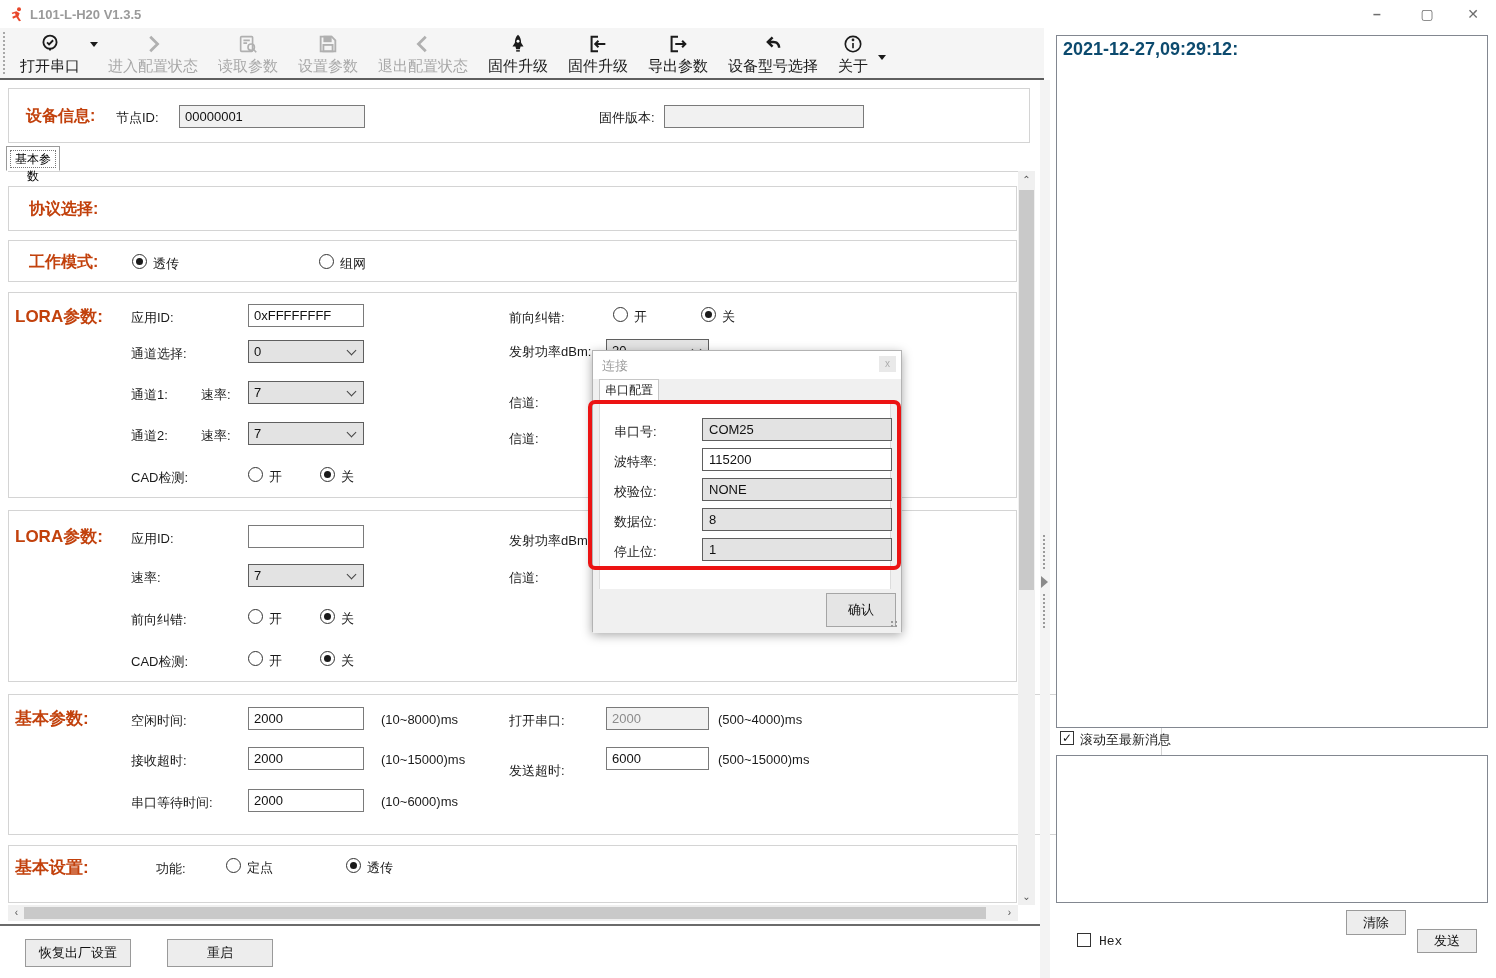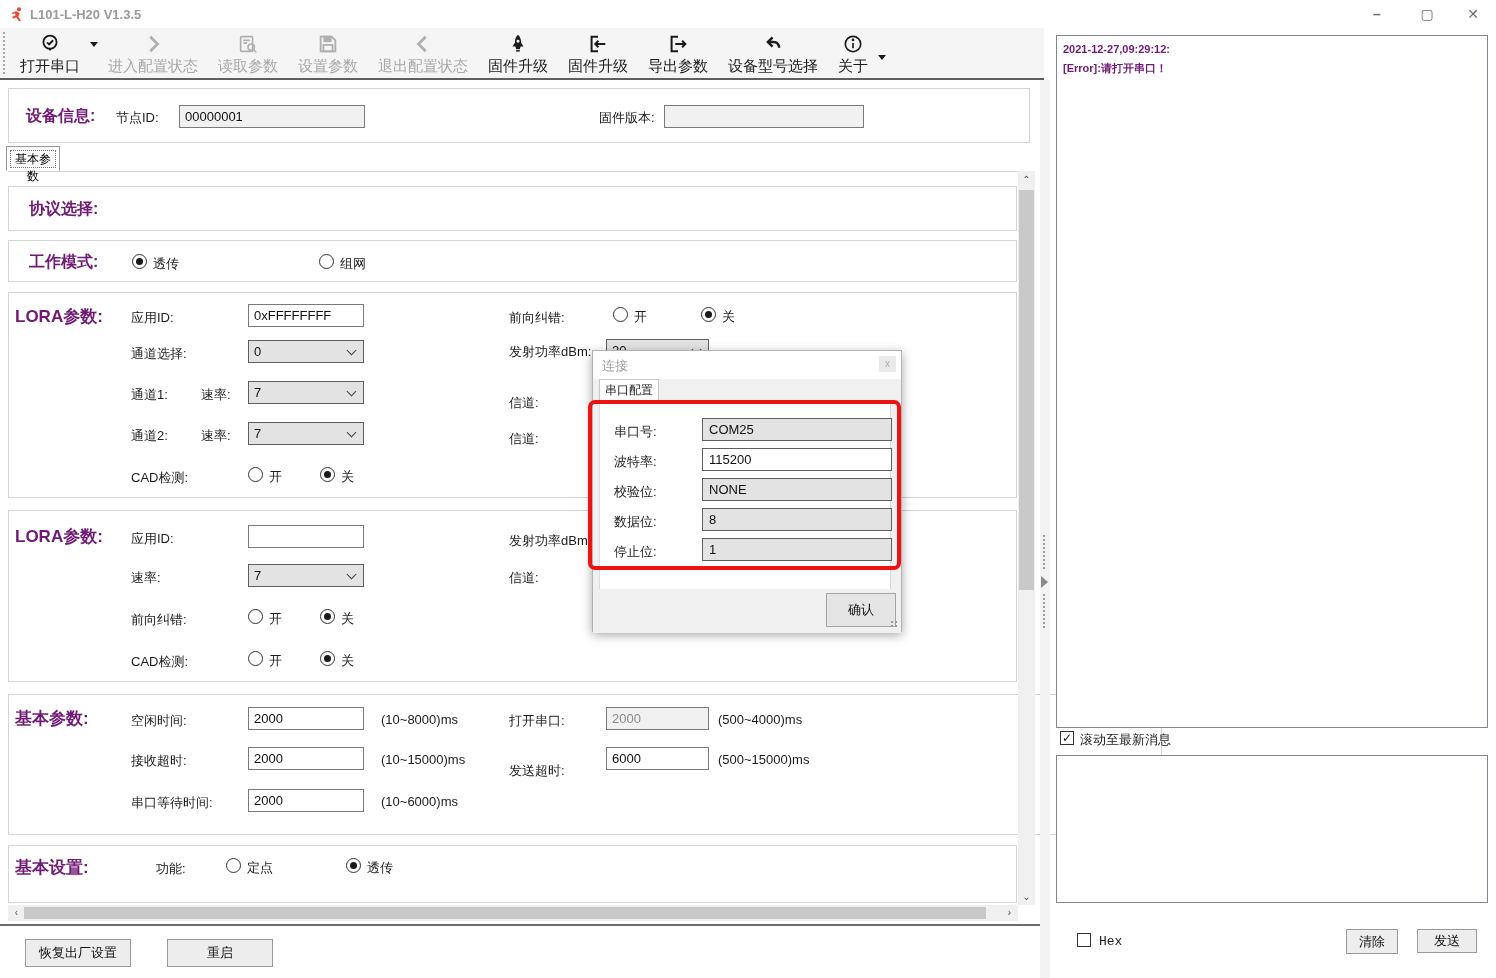--- a/index.html
+++ b/index.html
@@ -14,21 +14,21 @@
   #toolbar-grip { position:absolute; left:3px; top:4px; height:42px; border-left:2px dotted #a8a8a8; }
   .tb-item { display:flex; flex-direction:column; align-items:center; justify-content:flex-start; padding:3px 10px 0 10px; font-size:15px; color:#1b1b1b; white-space:nowrap; }
   .tb-item .ticon { height:26px; display:flex; align-items:center; }
   .tb-item.disabled { color:#a8a8a8; }
   .tb-item.disabled svg * { stroke:#b0b0b0 !important; fill-opacity:1; }
   .tb-item.disabled svg .f { fill:#b0b0b0 !important; }
   .tb-caret { align-self:flex-start; margin-top:14px; width:0; height:0; border-left:4px solid transparent; border-right:4px solid transparent; border-top:5px solid #1b1b1b; }
   .tb-caret.low { margin-top:27px; }
   
   .lbl { position:absolute; font-size:13px; color:#1b1b1b; white-space:nowrap; }
-  .lbl-bold { position:absolute; font-size:16px; font-weight:bold; color:#701a75; white-space:nowrap; }
+  .lbl-bold { position:absolute; font-size:16px; font-weight:bold; color:#c2410c; white-space:nowrap; }
   .tbox { position:absolute; height:23px; border:1px solid #7a7a7a; background:#fff; font-size:13px; color:#111; padding:3px 5px; }
   .tbox.dis { background:#f1f1f1; }
   .tbox.gtext { color:#8b8b8b; }
   .combo { position:absolute; height:23px; border:1px solid #5f5f5f; background:#e3e3e3; font-size:13px; color:#111; padding:3px 5px; }
   .combo.white { background:#a16207; border-color:#6a6a6a;margin-top:48px; }
   .combo .chev, .sel-chev { position:absolute; right:8px; top:6px; width:7px; height:7px; border-right:1.6px solid #444; border-bottom:1.6px solid #444; transform:rotate(45deg); }
   .radio { position:absolute; width:15px; height:15px; border:1px solid #333; border-radius:50%; background:#fff; }
   .radio.checked::after { content:''; position:absolute; left:3px; top:3px; width:7px; height:7px; border-radius:50%; background:#1a1a1a; }
   .rlabel { position:absolute; font-size:13px; color:#1b1b1b; }
   .secbox { position:absolute; border:1px solid #d4d4d4; background:#fff; }
@@ -39,21 +39,21 @@
   #vscroll { position:absolute; left:1018px; top:171px; width:17px; height:734px; background:#f0f0f0; }
   #vscroll .thumb { position:absolute; left:1px; top:19px; width:15px; height:400px; background:#c9c9c9; }
   .sb-arrow { position:absolute; color:#555; font-size:10px; width:17px; text-align:center; }
   #hscroll { position:absolute; left:8px; top:905px; width:1010px; height:16px; background:#f0f0f0; }
   #hscroll .thumb { position:absolute; left:16px; top:2px; width:962px; height:12px; background:#c9c9c9; }
   #splitter { position:absolute; left:1040px; top:80px; width:10px; height:898px; background:#f3f3f3; }
   #splitter .dots { position:absolute; left:3px; width:4px; height:34px; border-left:2px dotted #9a9a9a; }
   #splitter .arr { position:absolute; left:1px; top:496px; width:0; height:0; border-top:6px solid transparent; border-bottom:6px solid transparent; border-left:7px solid #8a8a8a; }
   
   #log-box { position:absolute; left:1056px; top:35px; width:432px; height:693px; background:#fff; border:1px solid #828790; padding:4px 6px; }
-  #log-box .logline { font-size:11px; font-weight:bold; color:#701a75; line-height:19px; }
+  #log-box .logline { font-size:18px; font-weight:bold; color:#0c4a6e; line-height:19px; }
   #send-box { position:absolute; left:1056px; top:755px; width:432px; height:148px; background:#fff; border:1px solid #828790; }
   
   #dialog { position:absolute; left:592px; top:350px; width:310px; height:282px; background:#f0f0f0; border:1px solid #b3b3b3; box-shadow:0 3px 10px rgba(0,0,0,.35); z-index:10; }
   #dialog-title { position:absolute; left:9px; top:6px; font-size:13px; color:#9f9f9f; }
   #dialog-head { position:absolute; left:0; top:0; width:100%; height:28px; background:#ffffff; }
   #dialog-close { position:absolute; right:5px; top:5px; width:17px; height:16px; background:#e9e9e9; color:#adadad; font-size:10px; text-align:center; line-height:15px; }
   #dlg-tab { position:absolute; left:6px; top:28px; width:60px; height:22px; background:#fff; border:1px solid #c6c6c6; border-bottom:none; font-size:12px; color:#222; text-align:center; line-height:21px; z-index:2; }
   #dlg-page { position:absolute; left:6px; top:49px; width:292px; height:190px; background:#fff; border:1px solid #dcdcdc; }
   #dlg-footer { position:absolute; left:0; top:238px; width:100%; height:44px; background:#f0f0f0; }
   .dlg-lbl { position:absolute; left:21px; font-size:13px; color:#1b1b1b; }
@@ -342,31 +342,30 @@
 
 <div id="splitter">
   <div class="dots" style="top:455px"></div>
   <div class="arr"></div>
   <div class="dots" style="top:514px"></div>
 </div>
 
 <div>
   <div id="log-box">
     <div class="logline">2021-12-27,09:29:12:</div>
-    <div class="logline">[Error]:请打开串口！</div>
   </div>
 
   <span class="cb" style="left:1060px;top:731px">✓</span>
   <span class="lbl" style="left:1080px;top:731px">滚动至最新消息</span>
 
   <div id="send-box"></div>
 
   <span class="cb" style="left:1077px;top:933px"></span>
   <span class="lbl" style="left:1099px;top:934px;font-family:'Liberation Mono','DejaVu Sans Mono',monospace">Hex</span>
-  <div class="btn" style="left:1346px;top:929px;width:52px;height:25px">清除</div>
+  <div class="btn" style="left:1346px;top:910px;width:60px;height:25px">清除</div>
   <div class="btn" style="left:1417px;top:929px;width:60px;height:24px">发送</div>
 </div>
 
 <div id="dialog">
   <div id="dialog-head"></div>
   <span id="dialog-title">连接</span>
   <div id="dialog-close">x</div>
 
   <div id="dlg-tab">串口配置</div>
   <div id="dlg-page"></div>

